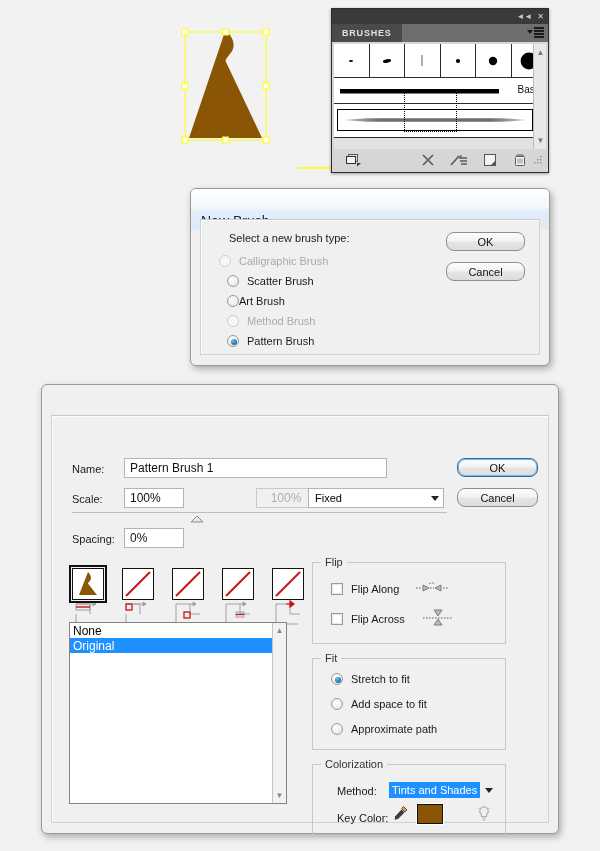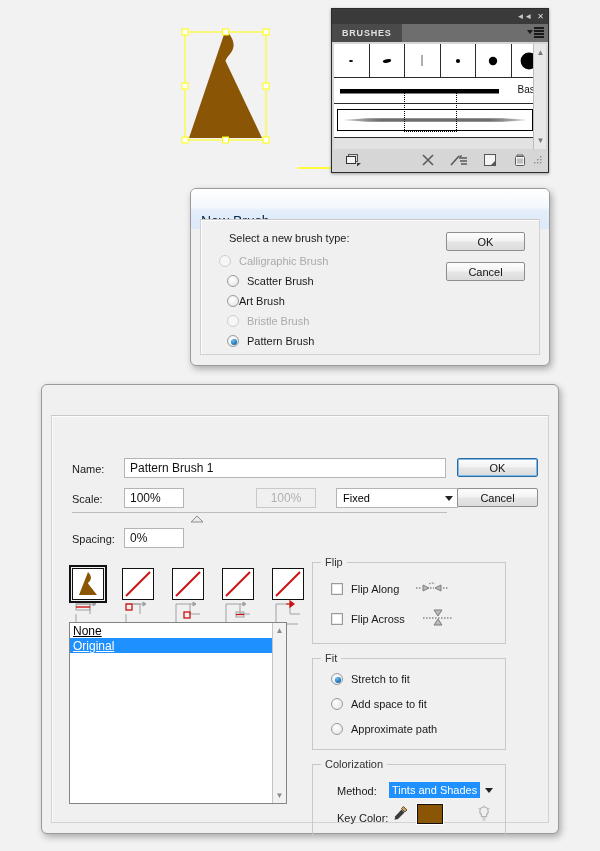--- a/index.html
+++ b/index.html
@@ -64,21 +64,21 @@
     font-size:14px; color:#0a2a4a;
   }
   .win-inner {
     position:absolute; background:#f0f0f0;
     border:1px solid #d2d2d2; border-top-color:#c8c8c8;
     box-shadow:inset 1px 1px 0 #fcfcfc;
   }
 
   
   .btn {
-    height:19px; border:1px solid #8e8e8e; border-radius:2px;
+    height:19px; border:1px solid #8e8e8e; border-radius:8px;
     background:linear-gradient(to bottom,#fdfdfd 0%,#f2f2f2 48%,#e6e6e6 52%,#dcdcdc 100%);
     font-family:"Liberation Sans", sans-serif; font-size:11px; color:#111;
     display:flex; align-items:center; justify-content:center; cursor:pointer;
   }
   .btn.primary { border:1px solid #2c6ca5; box-shadow:0 0 0 1px #7db8e8 inset; }
 
   
   .radio { width:12px; height:12px; border-radius:50%; border:1px solid #9b9b9b;
     background:radial-gradient(circle at 40% 35%, #ffffff 0%, #ededed 60%, #dcdcdc 100%);
     display:inline-block; position:relative; flex:none; }
@@ -107,21 +107,21 @@
   
   .tile { width:32px; height:32px; border:1px solid #111; background:#fff; display:block; cursor:pointer; }
   .tile.sel { outline:2px solid #111; outline-offset:1px; }
   .tile-wrap { width:36px; }
   .tile-glyph { margin-top:4px; }
 
   
   #pattern-list { position:absolute; left:69px; top:622px; width:218px; height:182px;
     background:#fff; border:1px solid #848484; }
   .list-items { position:absolute; left:0; top:0; right:14px; bottom:0; }
-  .list-item { height:15px; font-size:12px; padding:0 3px; display:flex; align-items:center; cursor:pointer;text-decoration:underline; }
+  .list-item { height:15px; font-size:12px; padding:0 3px; display:flex; align-items:center; cursor:pointer; }
   .list-item.sel { background:#1e90ff; color:#fff; }
   .list-scroll { position:absolute; right:0; top:0; width:14px; bottom:0; background:#f2f2f2; border-left:1px solid #c4c4c4; }
   .list-scroll .arrow { position:absolute; left:0; width:13px; height:13px; display:flex; align-items:center; justify-content:center; color:#888; font-size:8px; }
   .list-scroll .arrow.up { top:1px; } .list-scroll .arrow.dn { bottom:1px; }
 
   .hl-blue { background:#1e90ff; color:#fff; }
 </style>
 </head>
 <body>
 
@@ -302,44 +302,44 @@
     <div class="row" style="position:absolute; left:26px; top:55px; gap:8px;justify-content:space-between;">
       <span class="radio"></span>
       <span class="lbl">Scatter Brush</span>
     </div>
     <div class="row" style="position:absolute; left:26px; top:75px; gap:0;">
       <span class="radio"></span>
       <span class="lbl">Art Brush</span>
     </div>
     <div class="row" style="position:absolute; left:26px; top:95px; gap:8px;">
       <span class="radio dim"></span>
-      <span class="lbl dim">Bristle Brush</span>
+      <span class="lbl dim">Method Brush</span>
     </div>
     <div class="row" style="position:absolute; left:26px; top:115px; gap:8px;">
       <span class="radio on"></span>
       <span class="lbl">Pattern Brush</span>
     </div>
 
     <div class="btn" style="position:absolute; right:14px; top:12px; width:79px;">OK</div>
     <div class="btn" style="position:absolute; right:14px; top:42px; width:79px;">Cancel</div>
   </div>
 </div>
 
 <div class="win-dialog" id="pattern-brush-dialog" style="left:41px; top:384px; width:518px; height:450px;">
 
 
   <div class="win-inner" style="left:9px; top:30px; right:9px; bottom:10px;">
 
     <div class="lbl" style="position:absolute; left:20px; top:47px;">Name:</div>
-    <div class="textfield" style="position:absolute; left:72px; top:42px; width:322px;text-align:center;">Pattern Brush 1</div>
+    <div class="textfield" style="position:absolute; left:72px; top:42px; width:263px;text-align:center;">Pattern Brush 1</div>
 
     <div class="lbl" style="position:absolute; left:20px; top:77px;">Scale:</div>
     <div class="textfield" style="position:absolute; left:72px; top:72px; width:60px;">100%</div>
     <div class="textfield disabled" style="position:absolute; left:204px; top:72px; width:60px; justify-content:center;">100%</div>
-    <div class="combo" style="position:absolute; left:284px; top:72px; width:122px;">
+    <div class="combo" style="position:absolute; left:256px; top:72px; width:136px;">
       <span>Fixed</span>
       <span class="arr"></span>
     </div>
 
     <div style="position:absolute; left:20px; top:96px; width:375px; height:1px; background:#bdbdbd;"></div>
     <div style="position:absolute; left:138px; top:97px;">
       <svg width="14" height="8" viewBox="0 0 14 8">
           <path d="M7,1 L13,7 L1,7 Z" fill="#e9e9e9" stroke="#8d8d8d"></path>
         </svg>
     </div>

